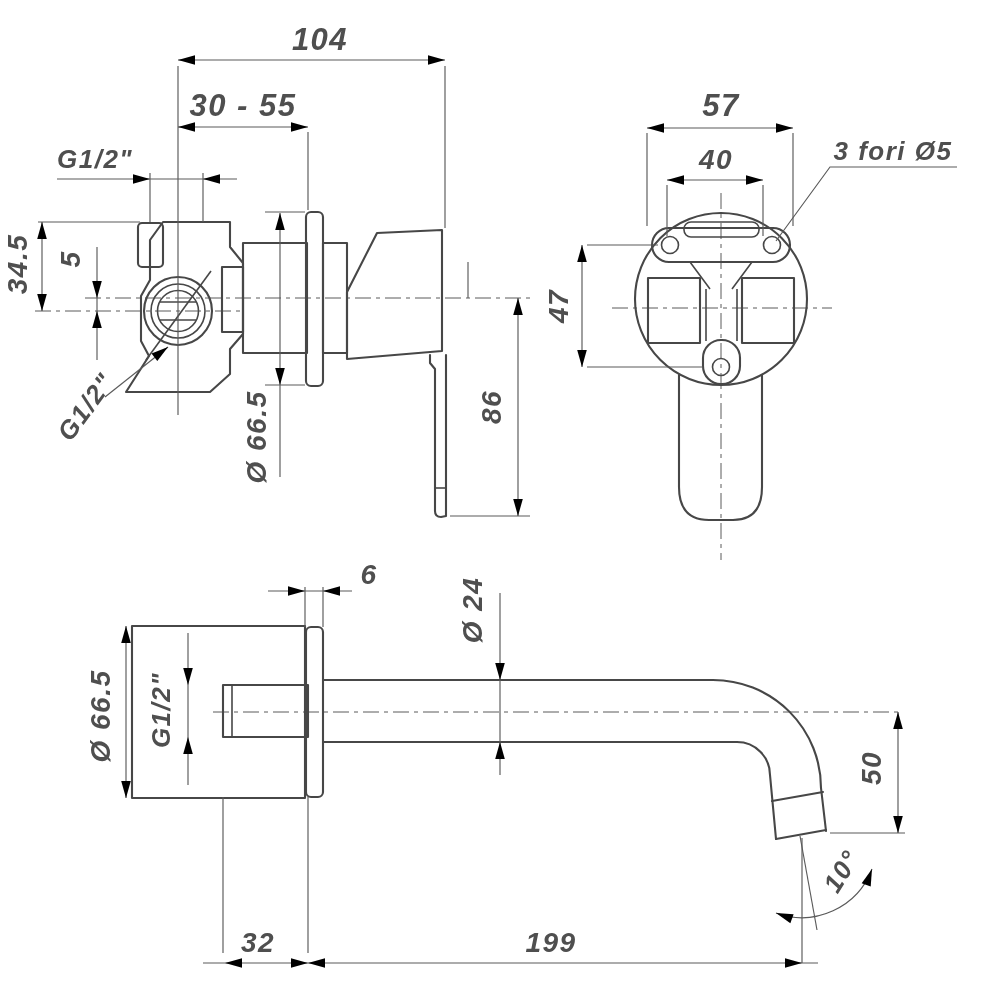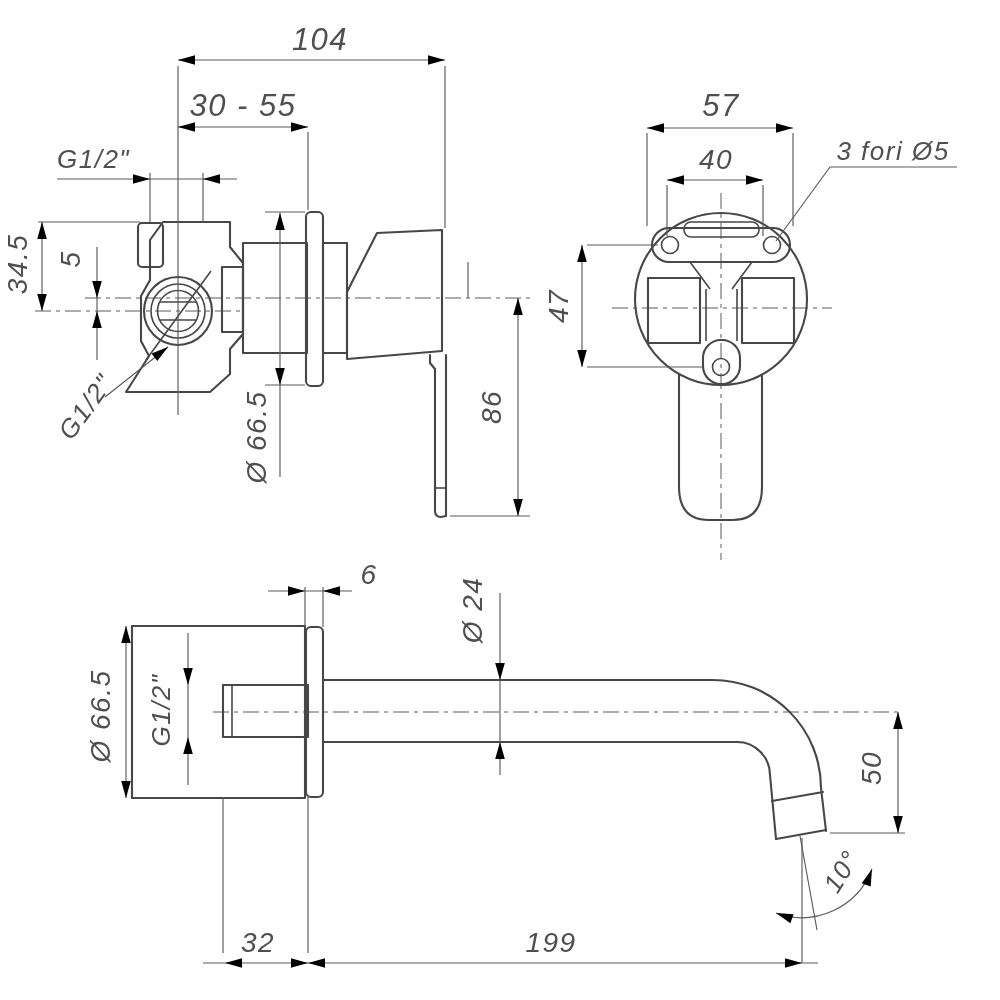--- a/index.html
+++ b/index.html
@@ -1,17 +1,17 @@
 <!DOCTYPE html>
 <html><head>
 <meta charset="utf-8">
 <style>
   html,body{margin:0;padding:0;background:#fff;}
   .page{position:relative;width:1000px;height:1000px;background:#fff;overflow:hidden;
-        font-family:"Liberation Sans",sans-serif;}
+        font-family:"Liberation Sans",sans-serif;font-weight:bold;}
   svg{display:block}
   .o{fill:none;stroke:#474747;stroke-width:2.1;stroke-linejoin:round;stroke-linecap:round}
   .o2{fill:none;stroke:#474747;stroke-width:1.6;stroke-linejoin:round}
   .d{fill:none;stroke:#5a5a5a;stroke-width:1.15;stroke-linecap:butt}
   .c{fill:none;stroke:#5a5a5a;stroke-width:1;stroke-dasharray:16 5 4 5}
   text{fill:#4f4f4f;font-style:italic;letter-spacing:1.5px;
        font-family:"Liberation Sans",sans-serif}
   .t30{font-size:31px}
   .t28{font-size:28px}
   .t26{font-size:26px}

